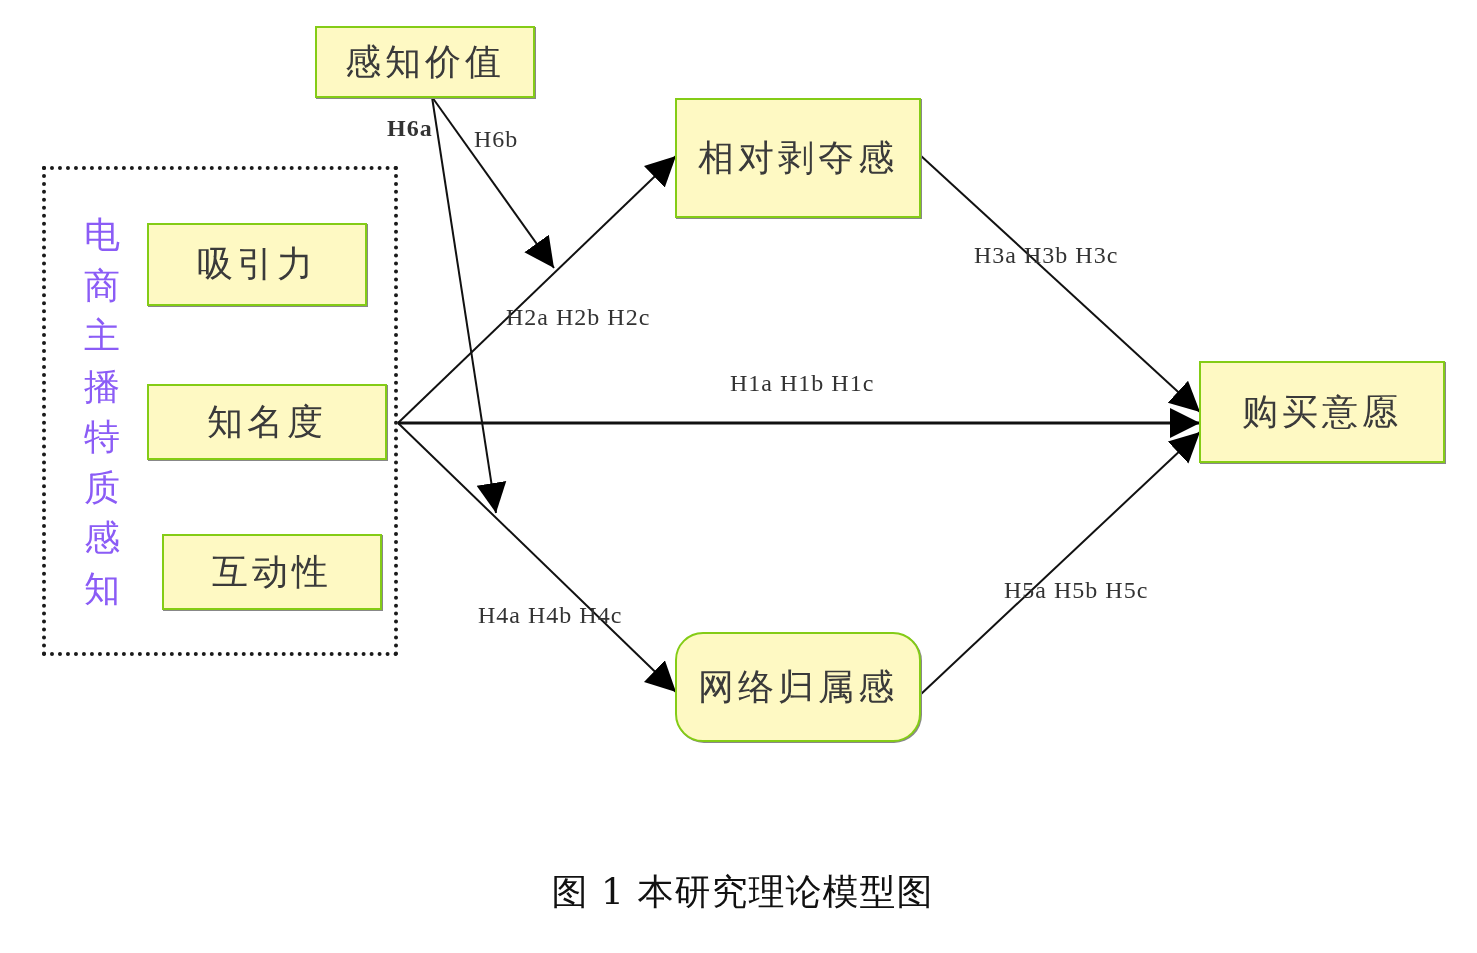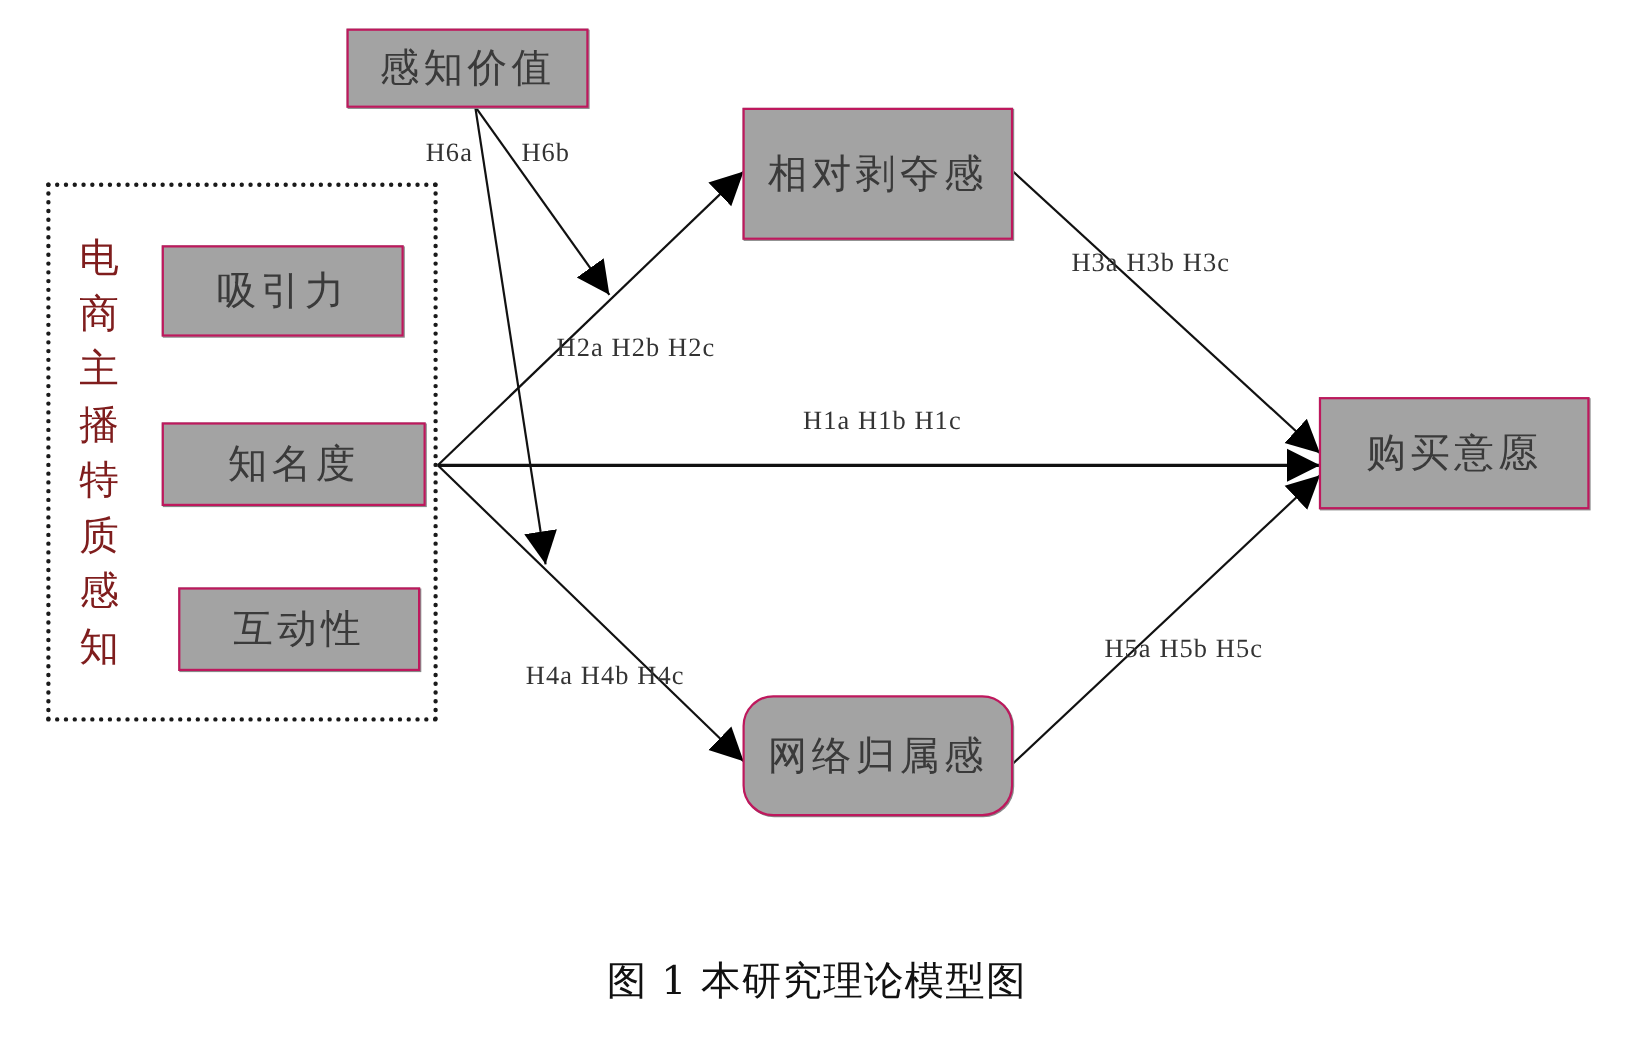--- a/index.html
+++ b/index.html
@@ -1,21 +1,21 @@
 <!DOCTYPE html>
 <html><head>
 <meta charset="utf-8">
 <style>
   html, body { margin:0; padding:0; background:#ffffff; }
   body { width:1477px; height:953px; position:relative; overflow:hidden; font-family:"DejaVu Sans", sans-serif; }
   svg#diagram { position:absolute; left:0; top:0; }
-  .box { position:absolute; box-sizing:border-box; border:2px solid #be185d; background:#a3a3a3; display:flex; align-items:center; justify-content:center; color:#3a3a3a; font-family:Liberation Sans, sans-serif; font-size:36px; letter-spacing:4px; box-shadow:1px 1px 0 #888; }
+  .box { position:absolute; box-sizing:border-box; border:2px solid #84cc16; background:#fef9c3; display:flex; align-items:center; justify-content:center; color:#3a3a3a; font-family:Liberation Sans, sans-serif; font-size:36px; letter-spacing:4px; box-shadow:1px 1px 0 #888; }
   .lbl { position:absolute; font-family:"Liberation Serif","DejaVu Serif", serif; font-size:24px; color:#333; white-space:nowrap; letter-spacing:1px; }
   .group { position:absolute; left:42px; top:166px; width:356px; height:490px; box-sizing:border-box; border:4px dotted #1a1a1a; }
-  .group-title { position:absolute; left:72px; top:210px; width:48px; font-family:"DejaVu Sans", sans-serif; font-size:36px; color:#7f1d1d; line-height:50.5px; text-align:left; word-break:break-all; }
+  .group-title { position:absolute; left:72px; top:210px; width:48px; font-family:"DejaVu Sans", sans-serif; font-size:36px; color:#8b5cf6; line-height:50.5px; text-align:right; word-break:break-all; }
   .caption { position:absolute; left:4px; width:1477px; top:868px; text-align:center; font-family:"DejaVu Serif", serif; font-size:36px; color:#111; letter-spacing:1px; }
 </style>
 </head>
 <body>
 
 <svg id="diagram" width="1477" height="953">
   <defs>
     <marker id="ah" viewBox="0 0 10 10" refX="10" refY="5" markerWidth="14" markerHeight="14" markerUnits="userSpaceOnUse" orient="auto">
       <path d="M0,0 L10,5 L0,10 z" fill="#000"></path>
     </marker>
@@ -46,19 +46,19 @@
 <div class="box" style="left:147px;top:384px;width:240px;height:76px;">知名度</div>
 <div class="box" style="left:162px;top:534px;width:220px;height:76px;">互动性</div>
 
 <div class="box" style="left:315px;top:26px;width:220px;height:72px;">感知价值</div>
 <div class="box" style="left:675px;top:98px;width:246px;height:120px;">相对剥夺感</div>
 <div class="box" style="left:675px;top:632px;width:246px;height:110px;border-radius:28px;">网络归属感</div>
 <div class="box" style="left:1199px;top:361px;width:246px;height:102px;">购买意愿</div>
 
 <div class="lbl" style="left:730px;top:370px;">H1a H1b H1c</div>
 <div class="lbl" style="left:506px;top:304px;font-family:Liberation Serif, serif;">H2a H2b H2c</div>
-<div class="lbl" style="left:974px;top:226px;text-align:center;">H3a H3b H3c</div>
+<div class="lbl" style="left:974px;top:242px;text-align:center;">H3a H3b H3c</div>
 <div class="lbl" style="left:478px;top:602px;">H4a H4b H4c</div>
 <div class="lbl" style="left:1004px;top:577px;">H5a H5b H5c</div>
-<div class="lbl" style="left:387px;top:126px;">H6a</div>
+<div class="lbl" style="left:387px;top:115px;font-weight:bold;">H6a</div>
 <div class="lbl" style="left:474px;top:126px;">H6b</div>
 
 <div class="caption">图 1 本研究理论模型图</div>
 
 </body></html>

